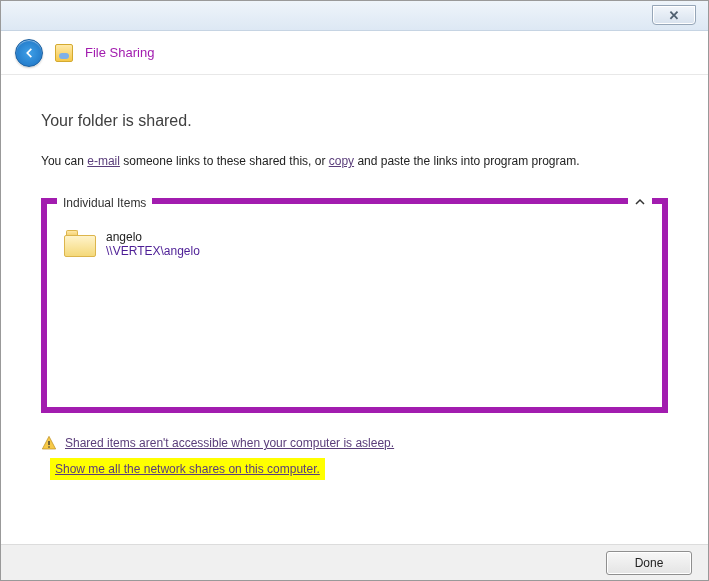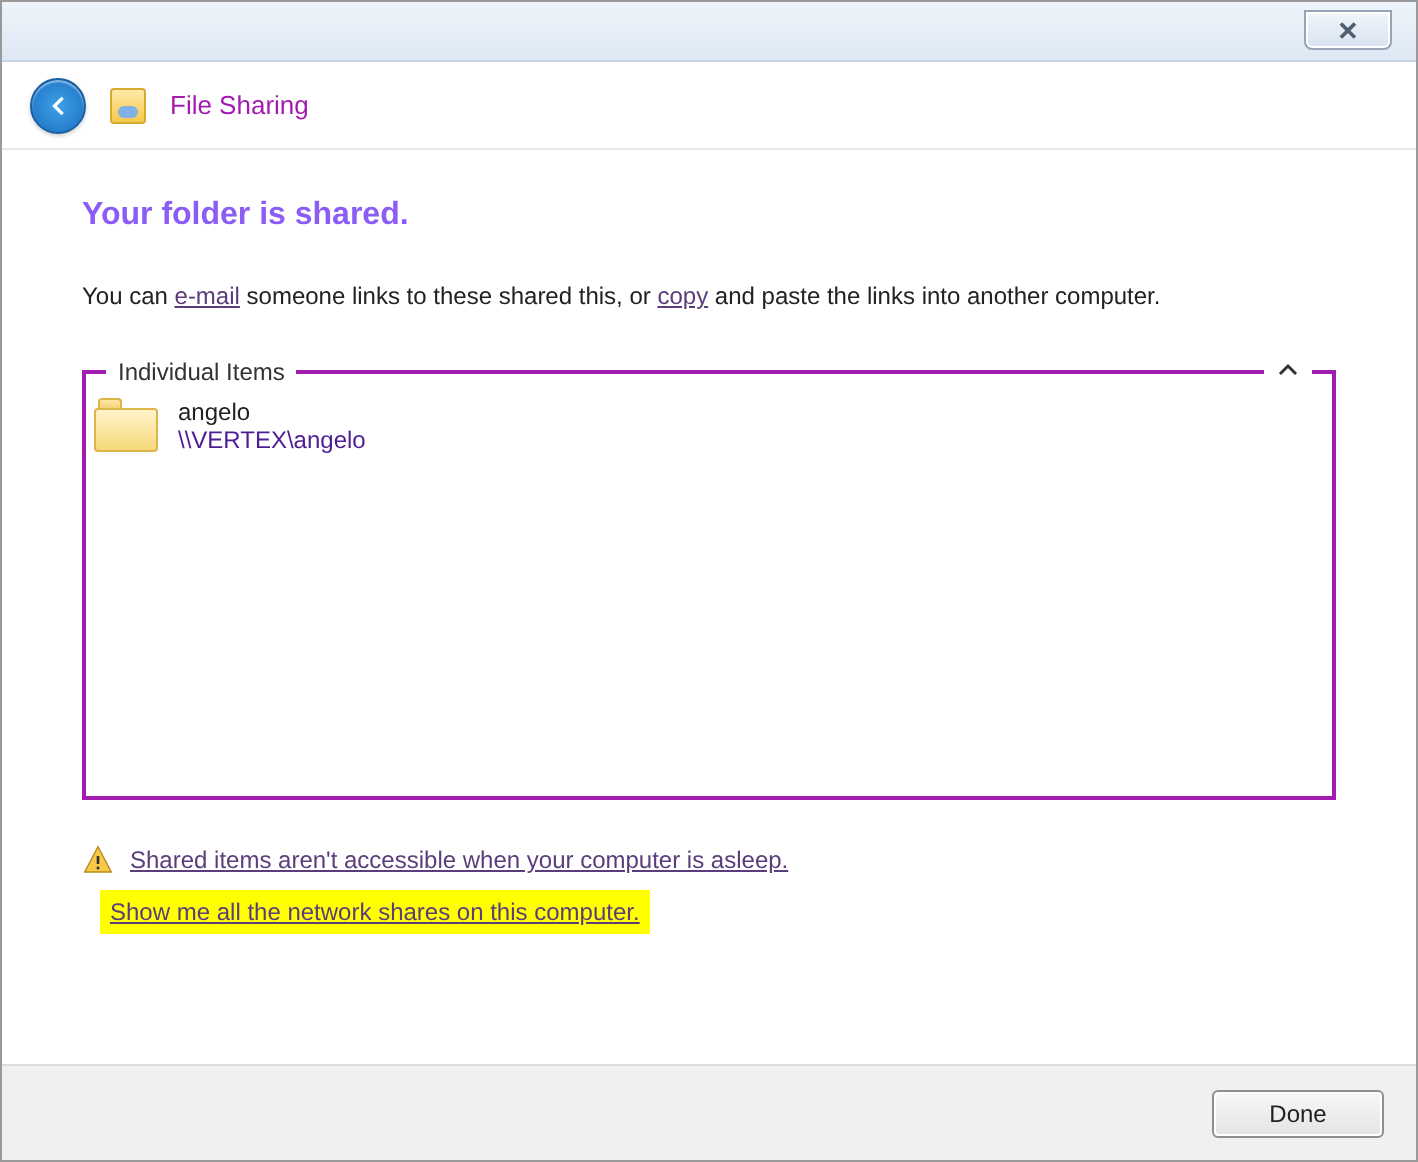--- a/index.html
+++ b/index.html
@@ -84,41 +84,42 @@
   }
   .app-title {
     font-size: 13px;
     color: #a21caf;
   }
   .content {
     padding: 24px 40px 16px 40px;
   }
   .heading {
     font-size: 16px;
-    color: #8b5cf6;
+    color: #404040;
     margin-bottom: 22px;
-    font-weight: bold;
+    font-weight: normal;
+    margin-top: 13px;
   }
   .desc {
     font-size: 12px;
     color: #222;
     line-height: 1.5;
     margin-bottom: 28px;
   }
   .desc a, .link {
     color: #5a3d7a;
     text-decoration: underline;
     cursor: pointer;
     text-align: center;
   }
   .groupbox {
-    border: 2px solid #a21caf;
+    border: 6px solid #a21caf;
     height: 215px;
     position: relative;
-    padding: 12px 4px;
+    padding: 12px 17px;
   }
   .group-legend {
     position: absolute;
     top: -8px;
     left: 10px;
     background: #fff;
     padding: 0 6px;
     font-size: 12px;
     color: #333;
   }
@@ -129,20 +130,21 @@
     background: #fff;
     padding: 0 6px;
     cursor: pointer;
     font-size: 12px;
     color: #333;
   }
   .item {
     display: flex;
     align-items: flex-start;
     gap: 10px;
+    margin-top: 14px;
   }
   .folder-icon {
     width: 32px;
     height: 28px;
     position: relative;
   }
   .folder-icon .tab {
     position: absolute;
     top: 0; left: 2px;
     width: 12px; height: 6px;
@@ -181,21 +183,21 @@
     margin-left: 12px;
   }
   .hl {
     background: #ffff00;
     box-shadow: 0 0 0 3px #ffff00;
   }
   .footer {
     position: absolute;
     bottom: 0;
     left: 0; right: 0;
-    height: 48px;
+    height: 36px;
     background: #f0f0f0;
     border-top: 1px solid #dcdcdc;
     display: flex;
     justify-content: flex-end;
     align-items: center;
     padding: 0 16px;
   }
   .done-btn {
     min-width: 86px;
     height: 24px;
@@ -227,21 +229,21 @@
         </svg>
     </div>
     <div class="app-icon"></div>
     <div class="app-title">File Sharing</div>
   </div>
 
   <div class="content">
     <h1 class="heading">Your folder is shared.</h1>
 
     <p class="desc">
-      <span>You can </span><a>e-mail</a><span> someone links to these shared this, or </span><a>copy</a><span> and paste the links into another computer.</span>
+      <span>You can </span><a>e-mail</a><span> someone links to these shared this, or </span><a>copy</a><span> and paste the links into program program.</span>
     </p>
 
     <div class="groupbox">
       <div class="group-legend">Individual Items</div>
       <div class="group-toggle">
         <svg width="12" height="12" viewBox="0 0 24 24">
             <path fill="none" stroke="#333" stroke-width="3" d="M4 16l8-8 8 8"></path>
           </svg>
       </div>
 

